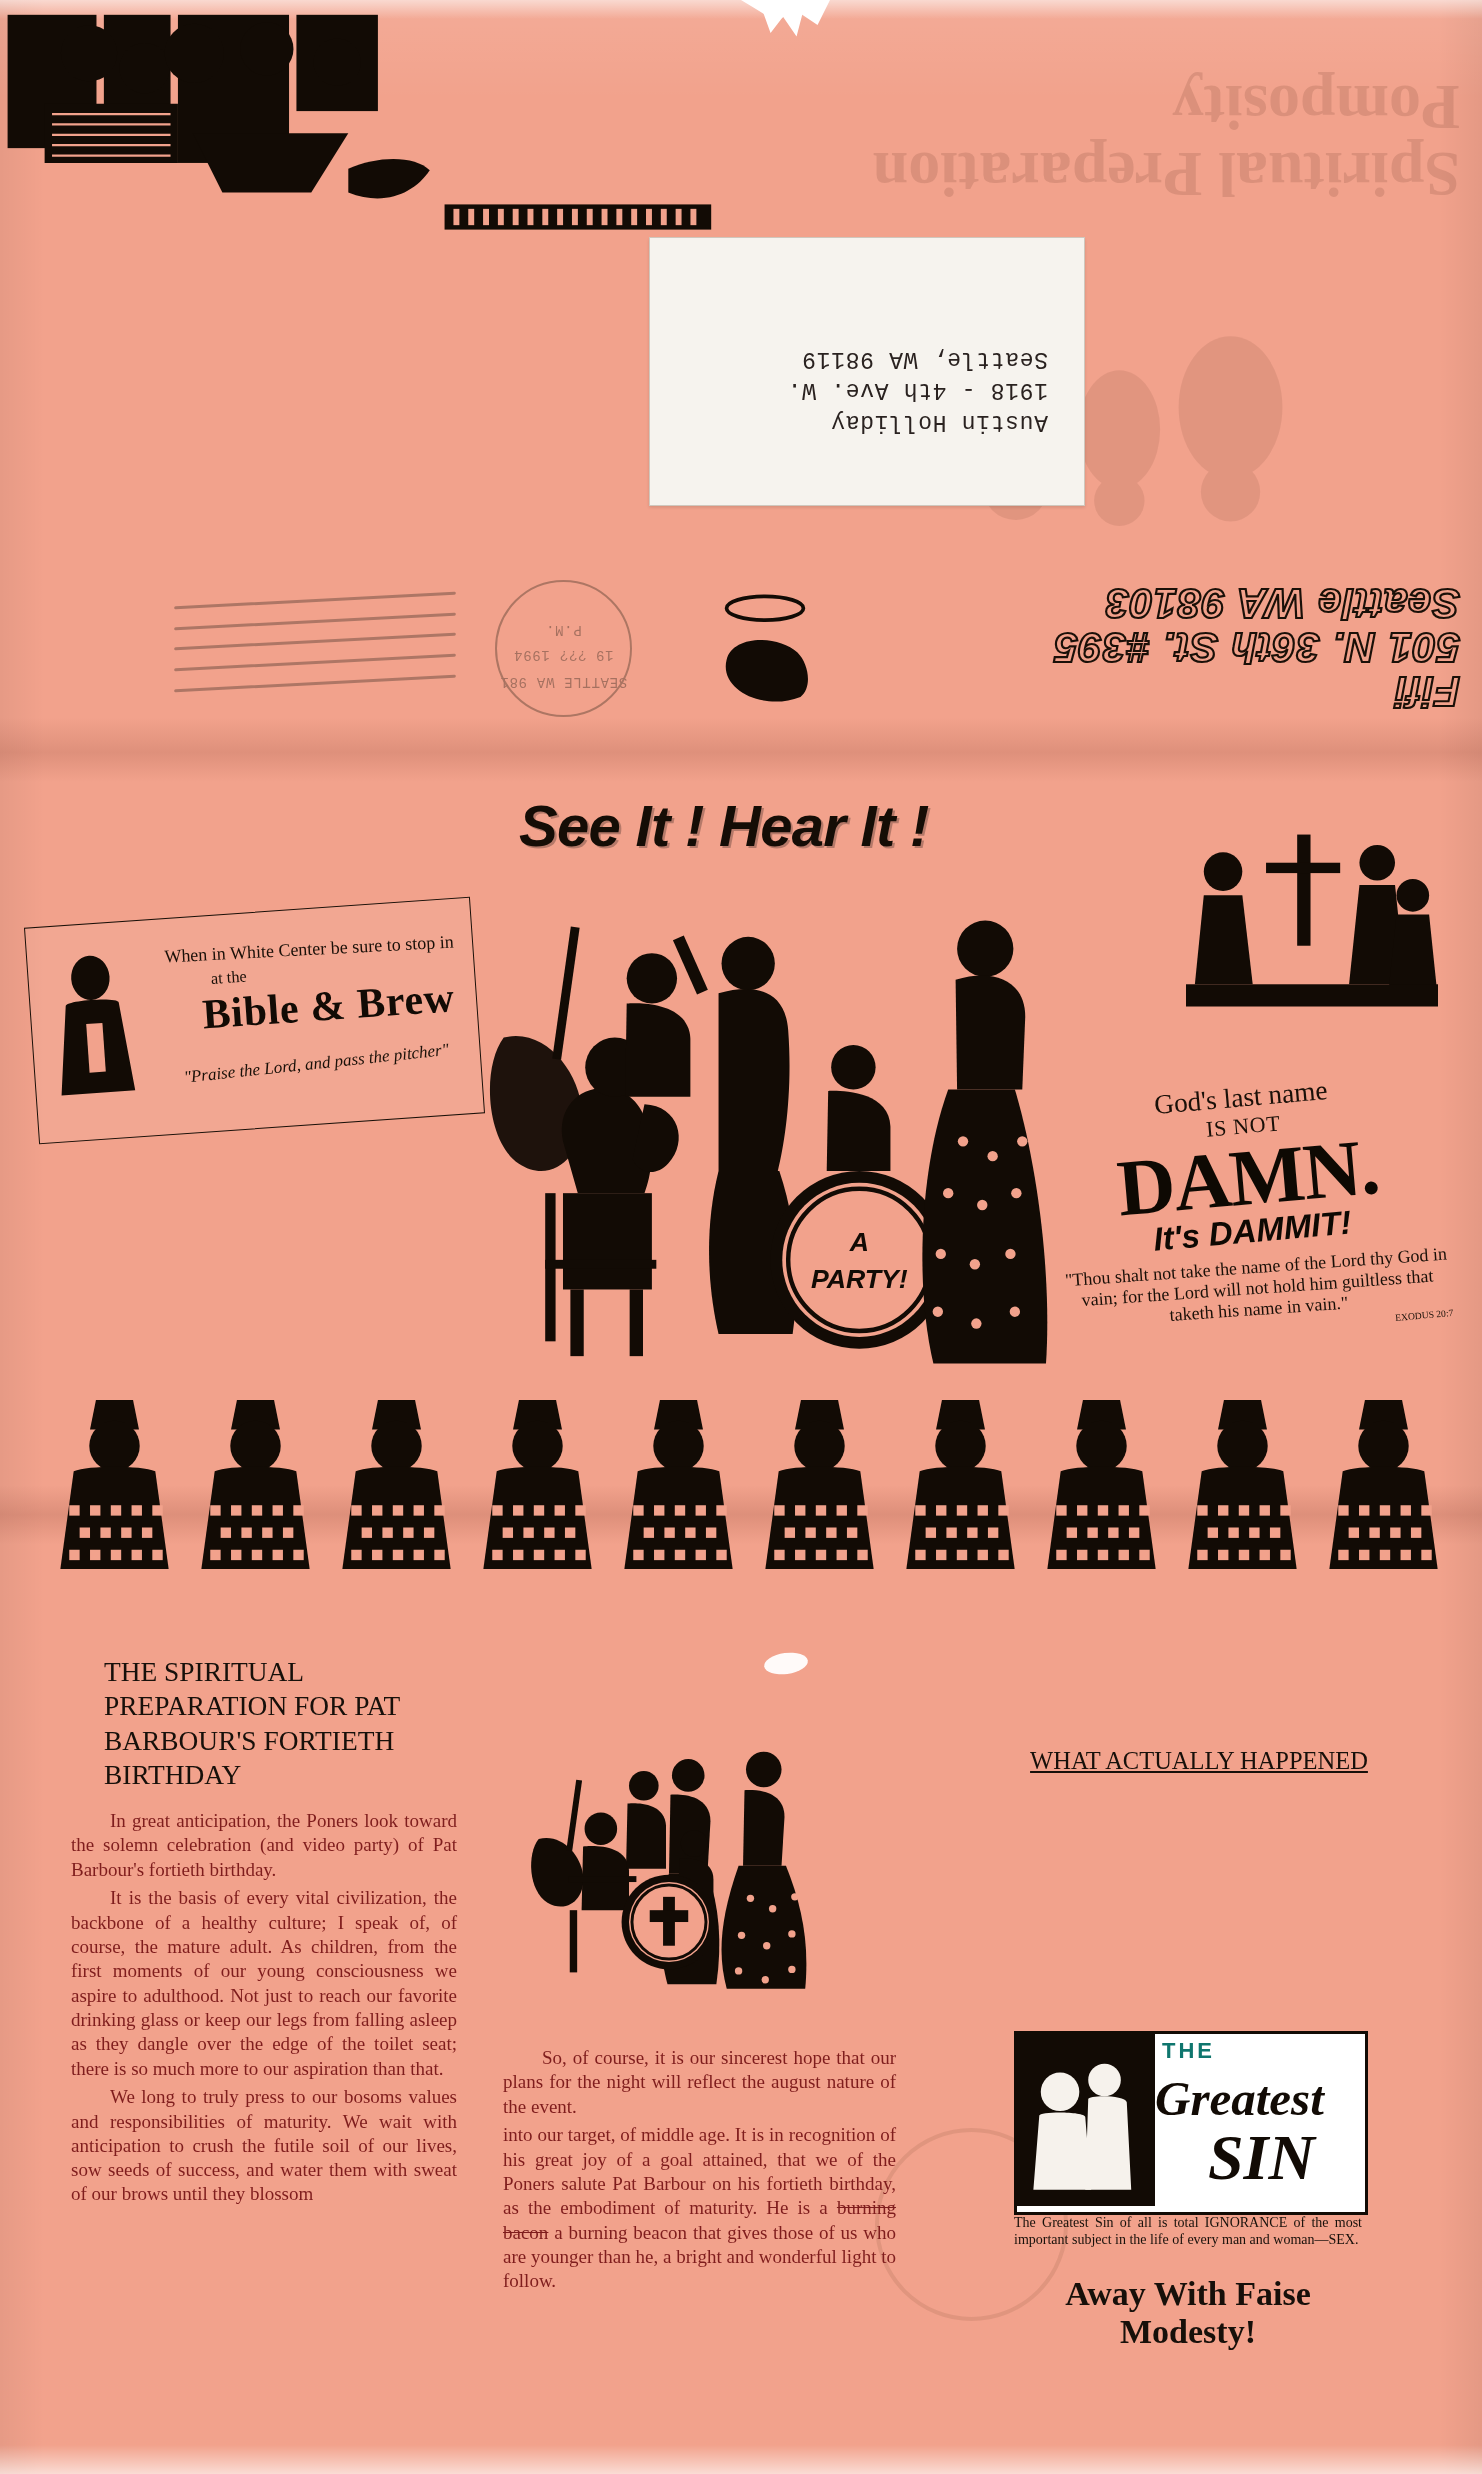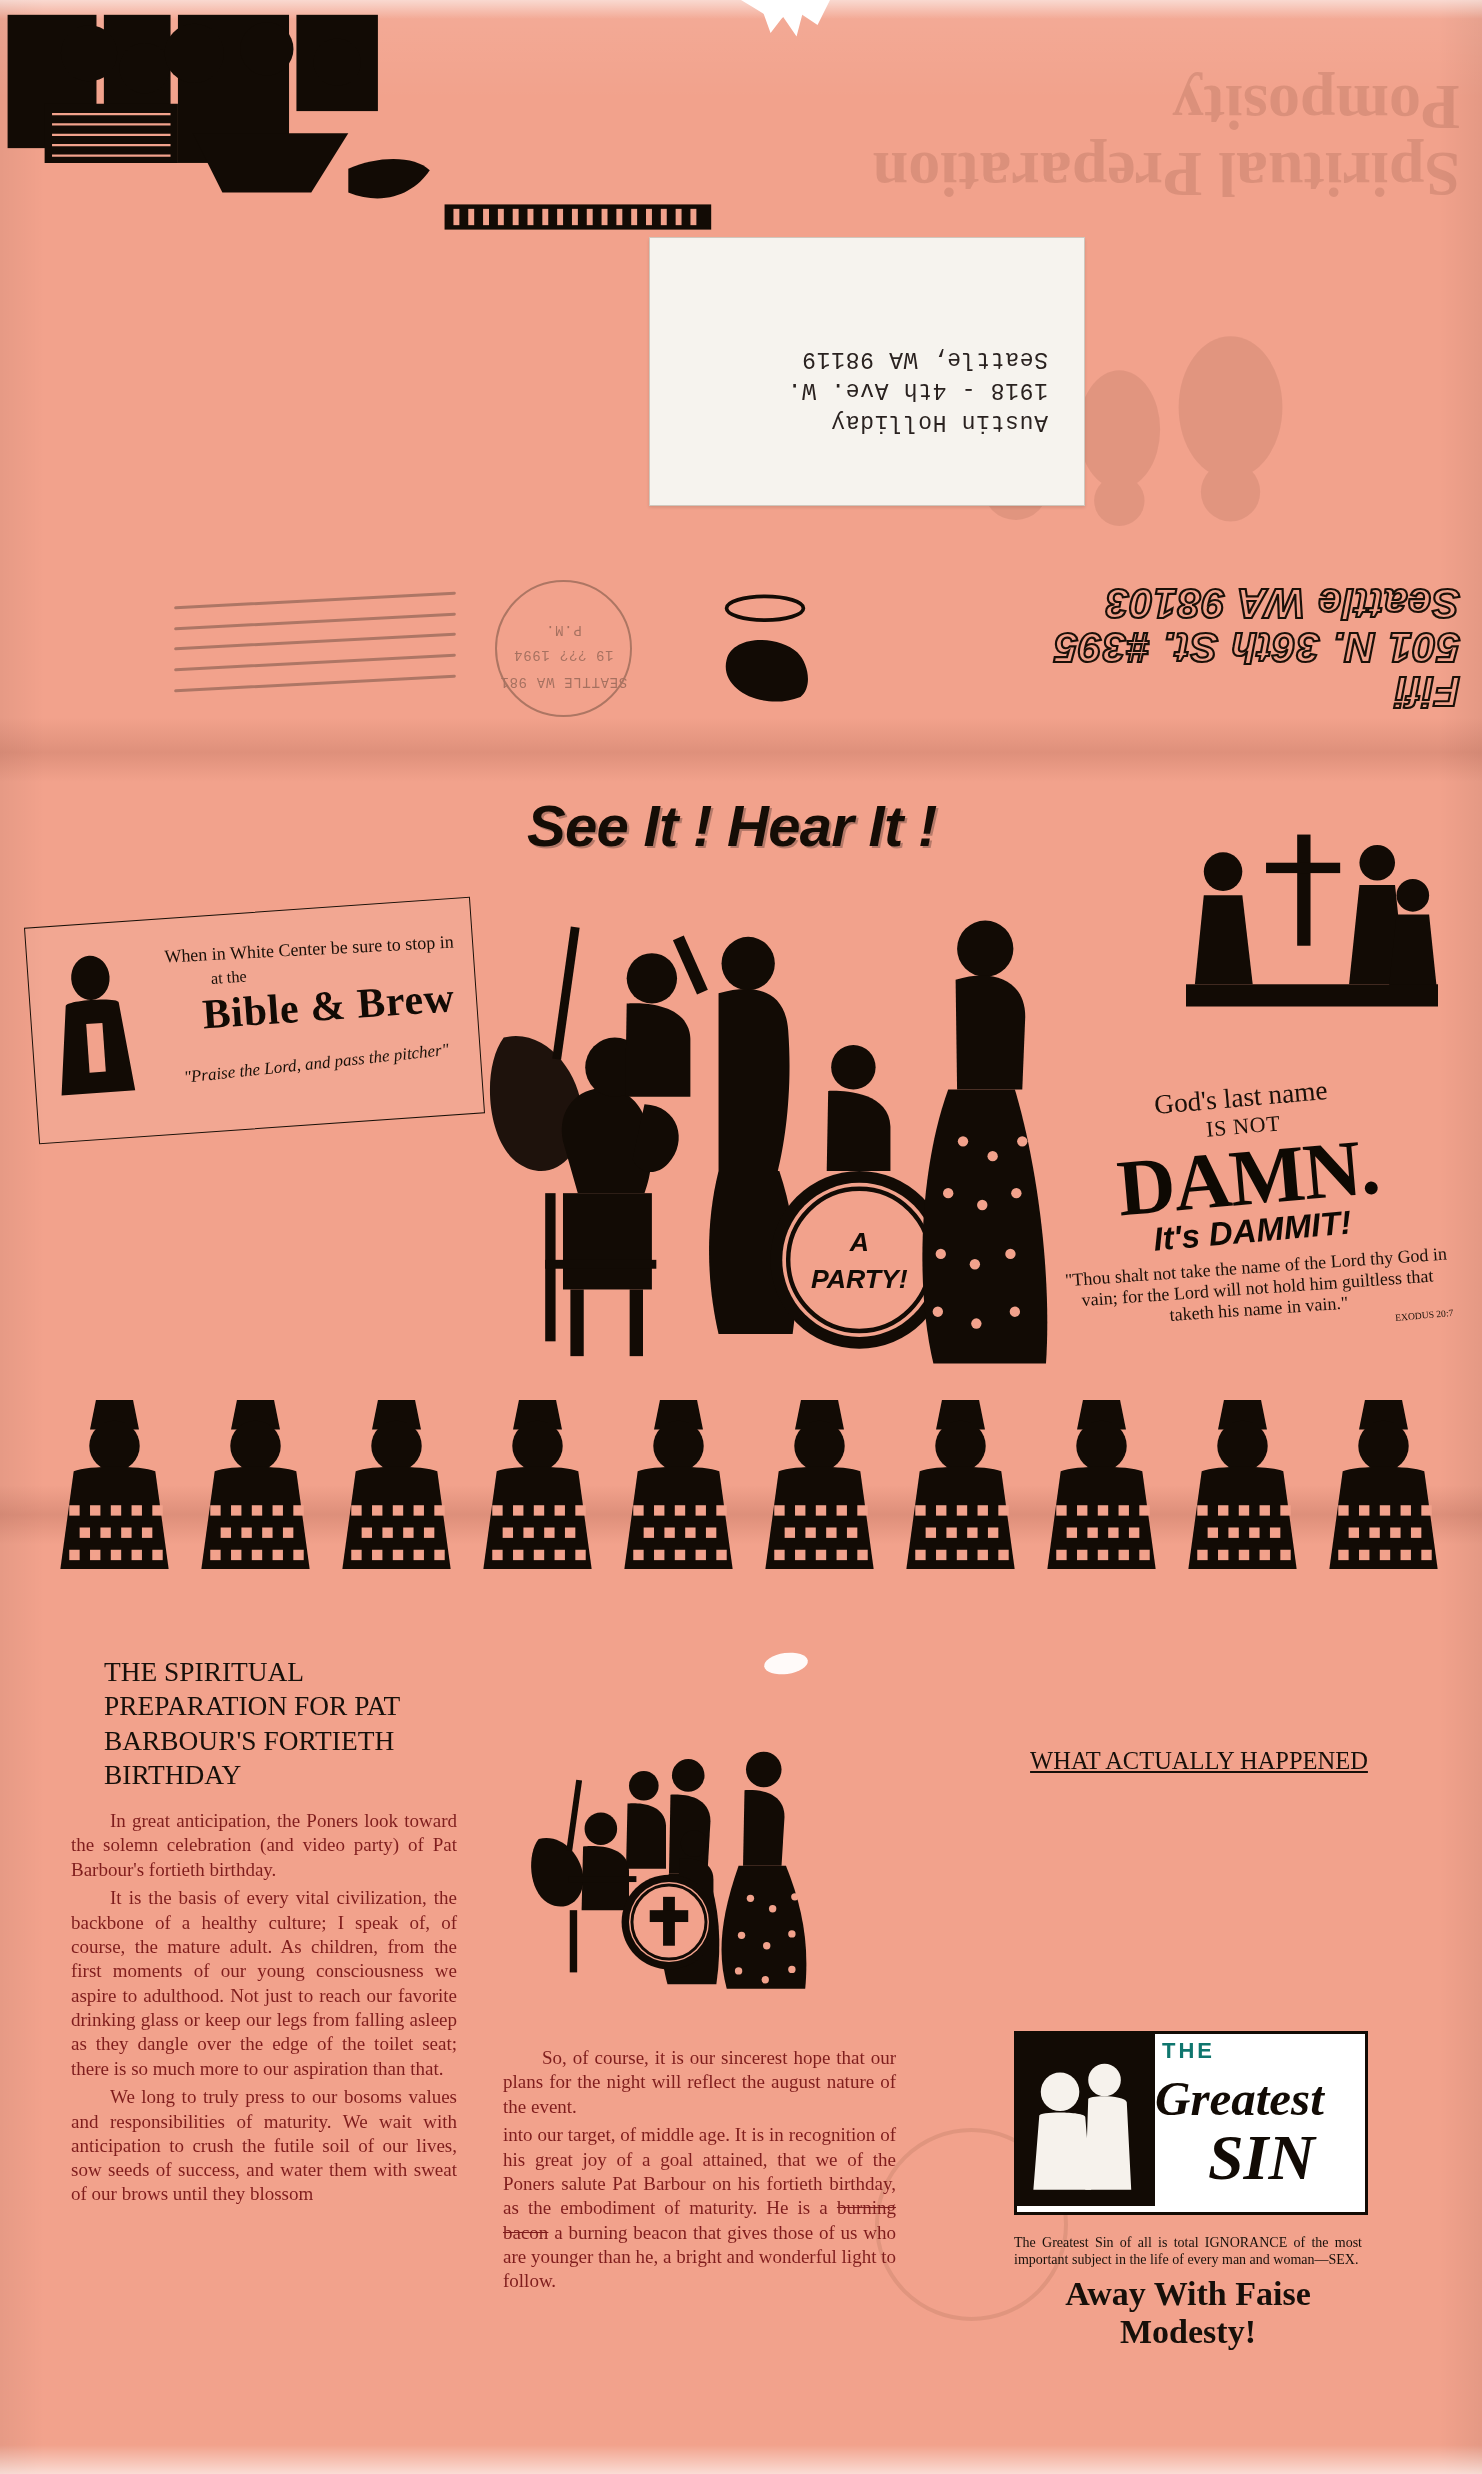--- a/index.html
+++ b/index.html
@@ -186,21 +186,20 @@
   
   .seehear {
     position: absolute; left: 519px; top: 792px;
     font-family: "Liberation Sans", sans-serif;
     font-weight: bold;
     font-style: italic;
     font-size: 58px;
     color: #150d06;
     letter-spacing: -0.7px;
     text-shadow: 2.2px 2.2px 0 rgba(0,0,0,.25);
-    margin-left: 8px;
   }
 
   .bible-brew {
     position: absolute; left: 31px; top: 912px;
     width: 445px; height: 215px;
     border: 1.5px solid #1a1008;
     transform: rotate(-4deg);
     background: rgba(255,255,255,0.06);
   }
   .bb-line1 {
@@ -348,21 +347,20 @@
   }
   .sin-black {
     position: absolute; left: 0; top: 0; width: 138px; height: 172px;
     background: #120b05;
   }
   .sin-body {
     position: absolute; left: 1014px; top: 2215px; width: 348px;
     font-family: "Liberation Serif", serif;
     font-size: 14px; line-height: 1.18; color: #17100a;
     text-align: justify;
-    margin-top: 20px;
   }
   .sin-foot {
     position: absolute; left: 1014px; top: 2275px; width: 348px;
     font-family: "Liberation Serif", serif;
     font-weight: bold;
     font-size: 34px; color: #17100a; text-align: center;
   }
 
   .ghost-bottom {
     position: absolute; left: 474px; top: 1764px; width: 578px; height: 460px;

